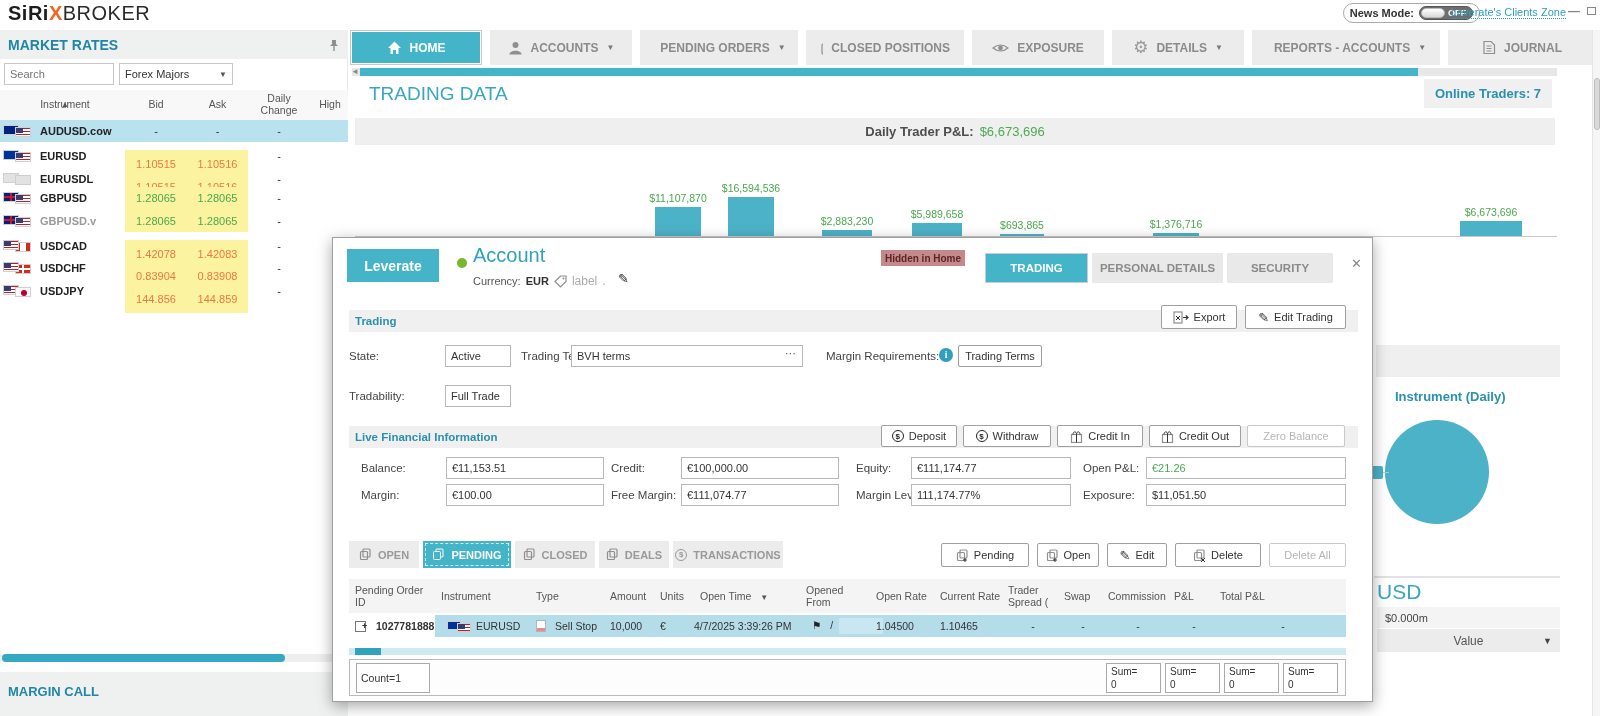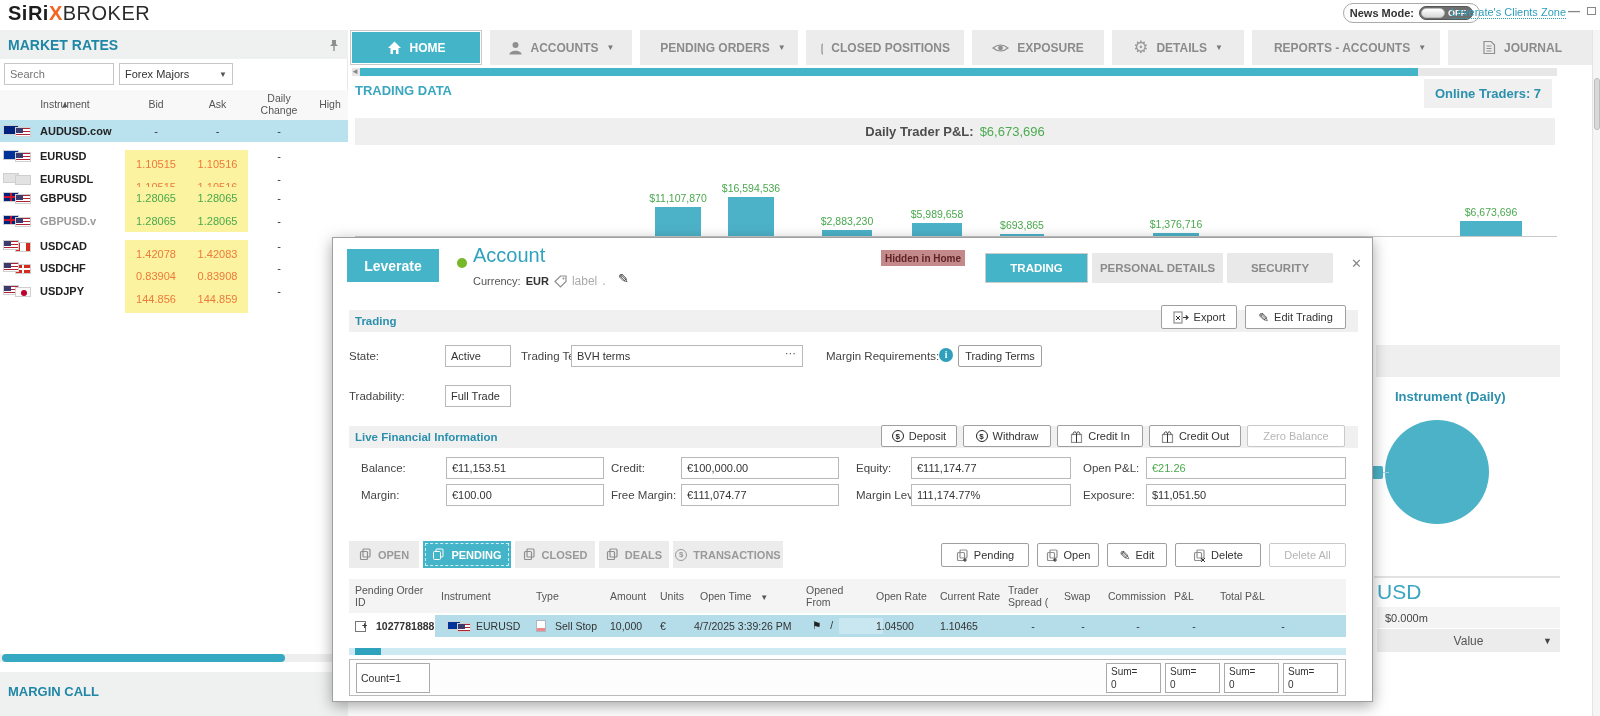--- a/index.html
+++ b/index.html
@@ -61,21 +61,21 @@
   #nav{position:absolute;left:350px;top:30px;height:35px;display:flex;gap:8px;z-index:2;}
   .navtab{height:35px;background:#ececec;color:#8b8b8b;font-size:12px;font-weight:bold;display:flex;align-items:center;justify-content:center;gap:8px;padding:0 14px;cursor:pointer;white-space:nowrap;}
   .navtab.active{background:#44b4c8;color:#fff;border:1px solid #c9c9c9;box-shadow:0 0 0 1px #fff inset;}
   .navtab .caret{font-size:8px;color:#777;}
   .navtab svg{display:block;}
   .gearglyph{font-size:17px;font-weight:normal;color:#9a9a9a;line-height:1;}
   #nav-hscroll{position:absolute;left:352px;top:68px;width:1205px;height:8px;background:#e7e7e7;z-index:2;}
   #nav-hscroll .thumb{position:absolute;left:8px;top:0;width:1058px;height:8px;background:#44b4c8;}
   #nav-hscroll .arr{position:absolute;left:-1px;top:-1px;font-size:8px;color:#888;}
   
-  #td-title{position:absolute;left:355px;top:83px;font-size:13px;color:#3aa6c0;z-index:1;font-weight:bold;}
+  #td-title{position:absolute;left:369px;top:83px;font-size:19px;color:#3aa6c0;z-index:1;}
   #online-traders{position:absolute;left:1424px;top:79px;width:128px;height:29px;background:#f0f0f0;display:flex;align-items:center;justify-content:center;font-size:13px;font-weight:bold;color:#2b90ad;z-index:1;}
   #plbar{position:absolute;left:355px;top:118px;width:1200px;height:27px;background:#efefef;display:flex;align-items:center;justify-content:center;gap:6px;z-index:1;}
   #plbar .l{font-size:13px;font-weight:bold;color:#4d4d4d;}
   #plbar .v{font-size:13px;color:#4caa50;}
   #chart{position:absolute;left:355px;top:145px;width:1202px;height:92px;border-bottom:1px solid #c9c9c9;z-index:1;}
   .bar{position:absolute;bottom:0;background:#4cb2c8;}
   .barlbl{position:absolute;font-size:10.5px;color:#4aa84e;transform:translateX(-50%);white-space:nowrap;}
   
   #rp-grayblock{position:absolute;left:1376px;top:345px;width:184px;height:32px;background:#efefef;z-index:1;}
   #rp-inst-title{position:absolute;left:1395px;top:389px;font-size:13px;font-weight:bold;color:#2b90ad;z-index:1;}

